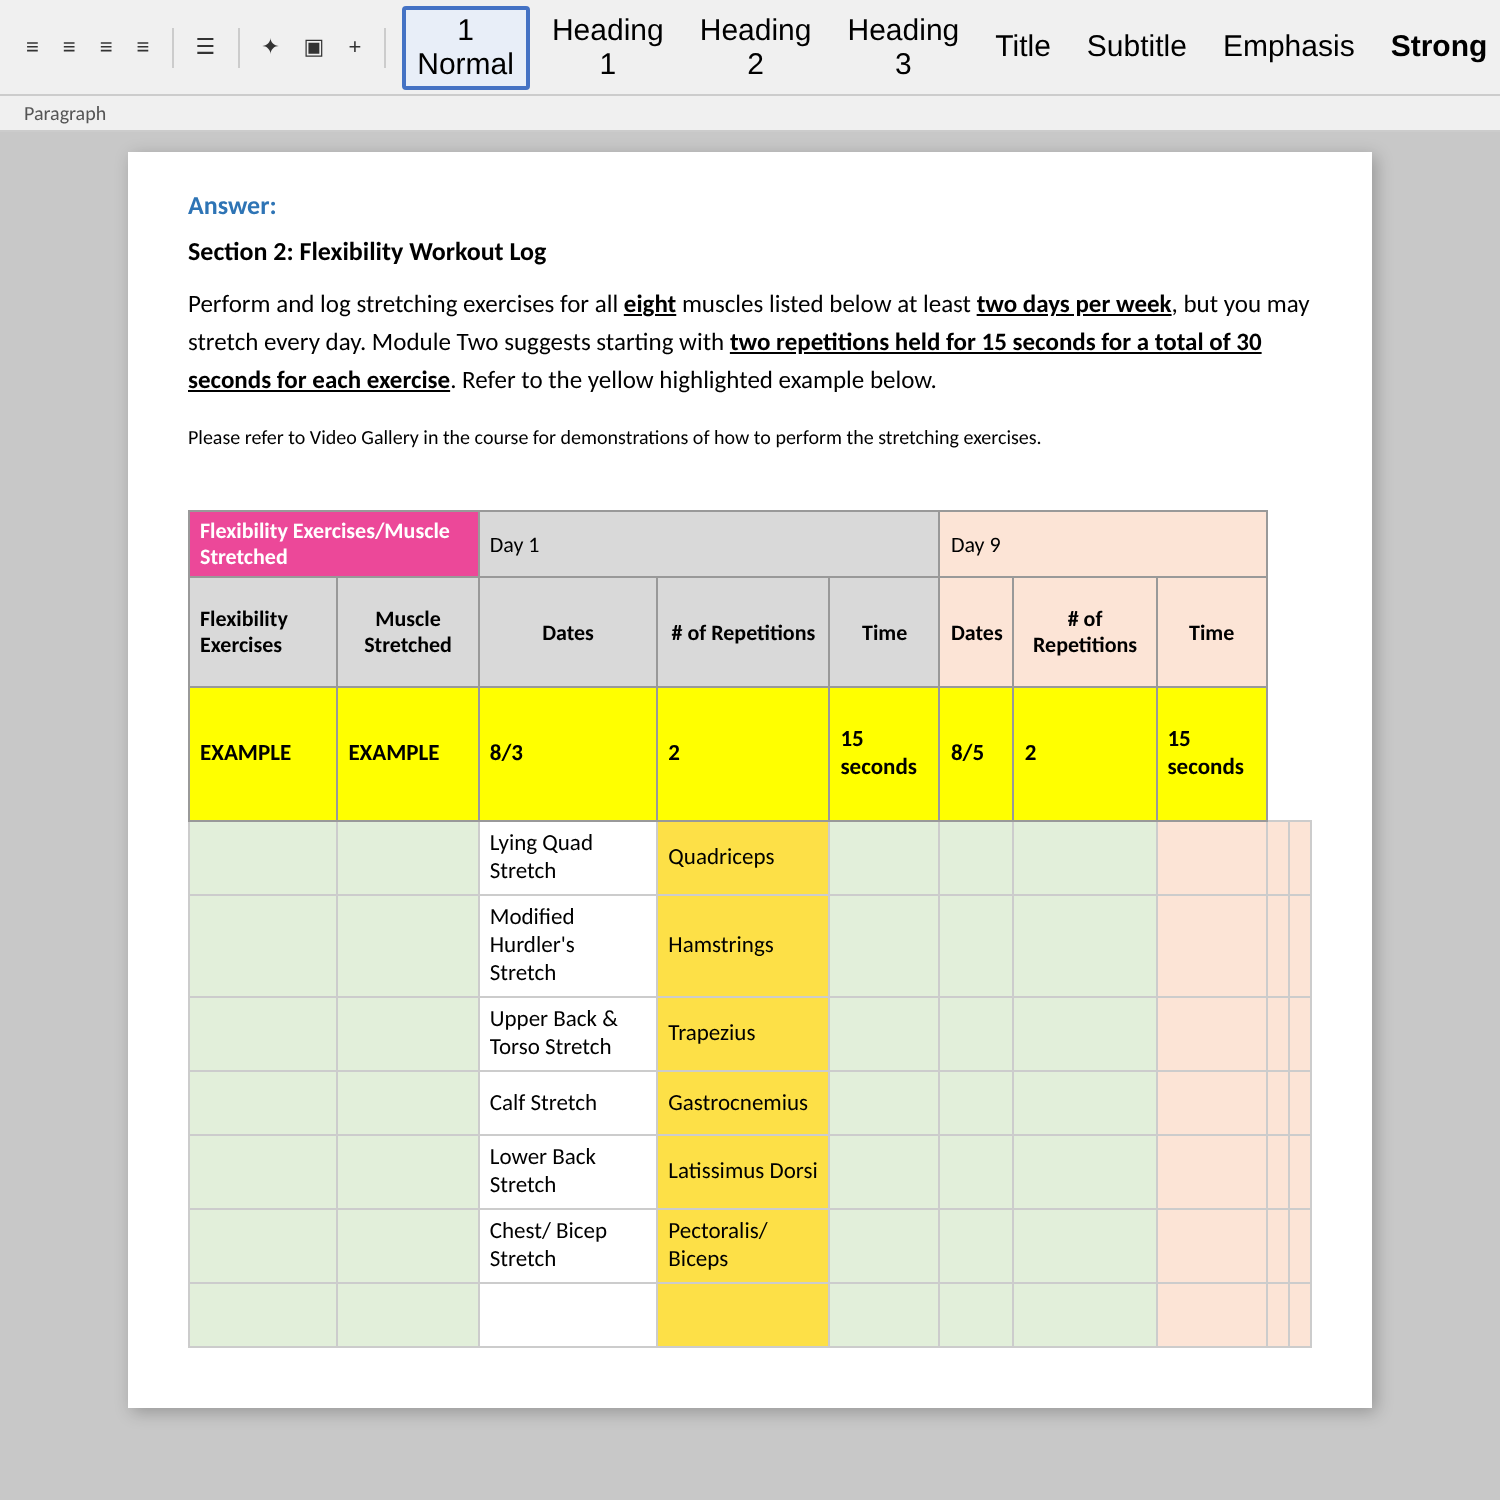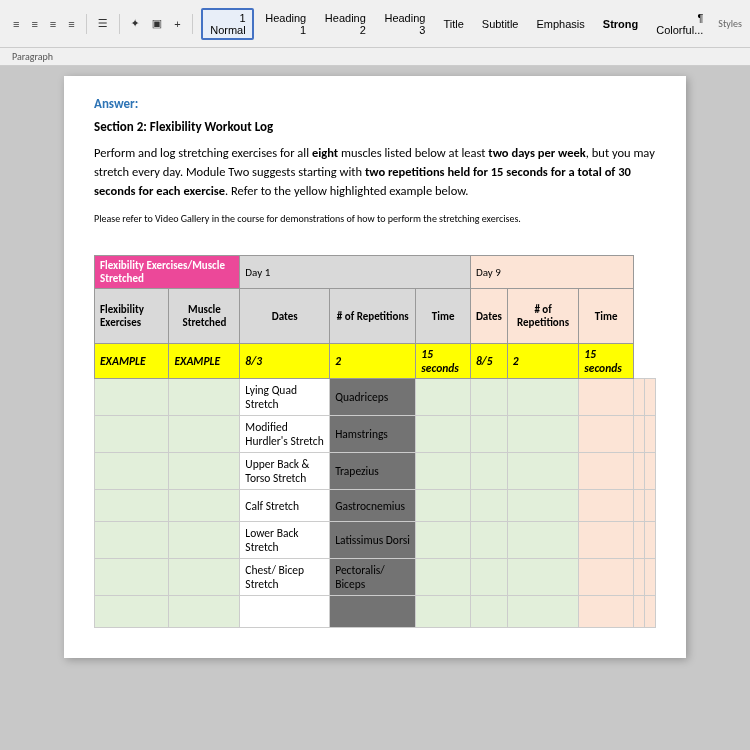--- a/index.html
+++ b/index.html
@@ -53,24 +53,23 @@
       width: 1px;
       height: 20px;
       background: #ccc;
       margin: 0 4px;
     }
 
     .style-btn {
       padding: 2px 6px;
       border: 1px solid transparent;
       background: none;
-      font-size: 11px;
+      font-size: 15px;
       cursor: pointer;
       border-radius: 2px;
-      text-align: right;
     }
 
     .style-btn.active {
       border: 2px solid #4472c4;
       background: #e8eef8;
     }
 
     
     .document {
       background: white;
@@ -96,20 +95,21 @@
 
     .body-text {
       font-size: 12.5px;
       line-height: 1.5;
       margin-bottom: 12px;
       color: #000;
     }
 
     .bold-underline {
       font-weight: bold;
+      text-decoration: underline;
     }
 
     .please-refer {
       font-size: 10px;
       margin-bottom: 30px;
       color: #000;
     }
 
     
     .table-container {
@@ -154,38 +154,37 @@
       font-weight: bold;
       border: 1px solid #999;
       padding: 3px 5px;
       font-size: 11px;
     }
 
     
     .example-row td {
       background: #ffff00;
       border: 1px solid #999;
-      padding: 3px 5px;
-      font-weight: bold;
-      font-style: italic;
+      padding: 19px 5px;
+      font-weight: bold;
     }
 
     
     .data-row td {
       border: 1px solid #ccc;
       padding: 4px 5px;
       height: 32px;
     }
 
     .data-row td.exercise-col {
       background: #fff;
     }
 
     .data-row td.muscle-col {
-      background: #737373;
+      background: #fde047;
     }
 
     .data-row td.day1-col {
       background: #e2efda;
     }
 
     .data-row td.day2-col {
       background: #fce4d6;
     }
 

